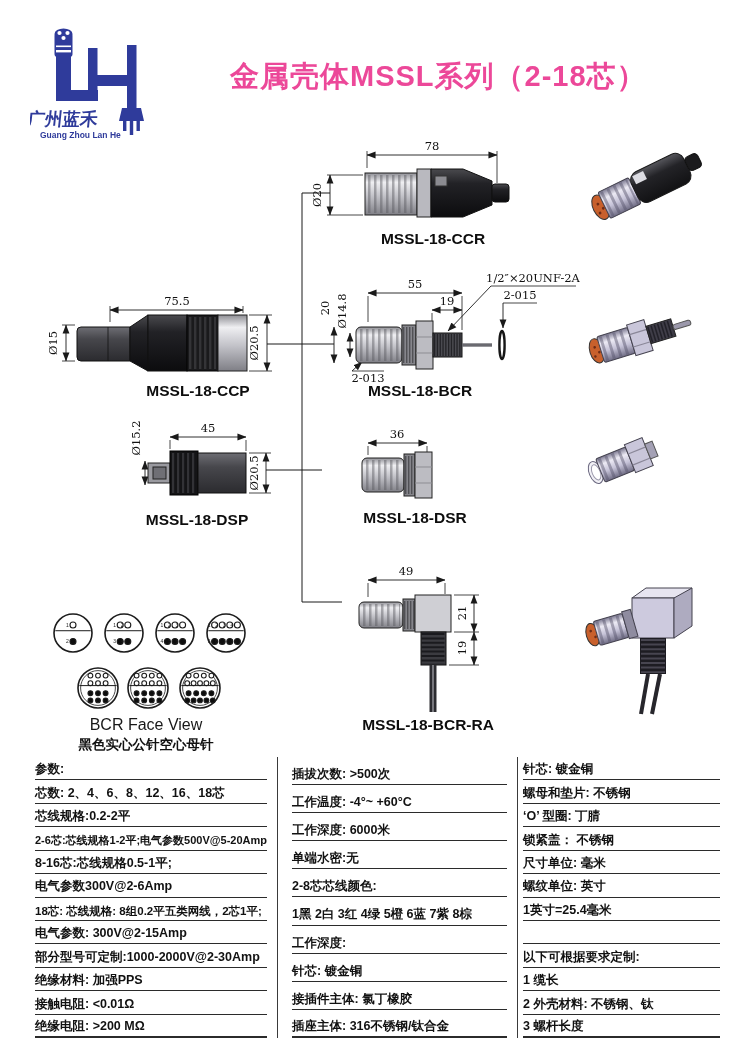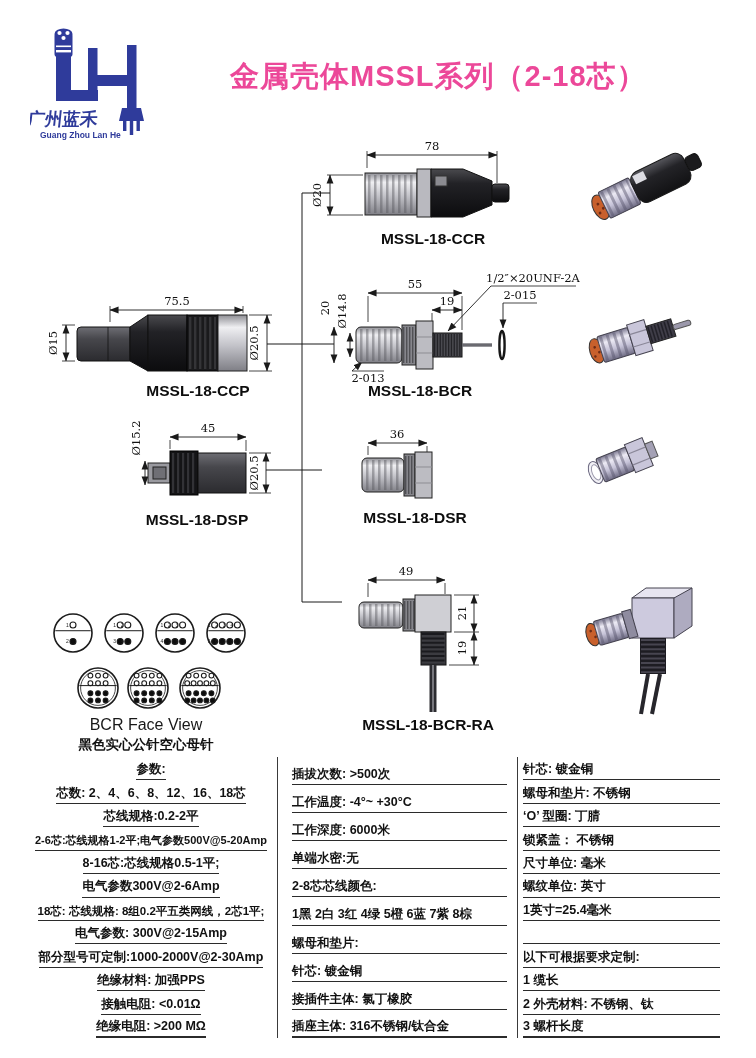--- a/index.html
+++ b/index.html
@@ -404,21 +404,21 @@
           <circle cx="0" cy="12.4" r="2.4" fill="#0d0d0d" stroke="#1c1c1c" stroke-width="1.1"></circle>
           <circle cx="6.4" cy="12.4" r="2.4" fill="#0d0d0d" stroke="#1c1c1c" stroke-width="1.1"></circle>
           <circle cx="12.8" cy="12.4" r="2.4" fill="#0d0d0d" stroke="#1c1c1c" stroke-width="1.1"></circle>
         </g>
       </g>
     <text class="fvt" x="146" y="730">BCR Face View</text>
     <text class="fvs" x="146" y="749">黑色实心公针空心母针</text>
   </svg>
 
   <section class="specs">
-      <div class="speccol" style="width: 247px; align-items: center;">
+      <div class="speccol" style="width: 247px;">
         <div class="specrow">
           <span>参数:</span>
         </div>
         <div class="specrow">
           <span>芯数: 2、4、6、8、12、16、18芯</span>
         </div>
         <div class="specrow">
           <span>芯线规格:0.2-2平</span>
         </div>
         <div class="specrow">
@@ -447,36 +447,36 @@
         </div>
         <div class="specrow">
           <span>绝缘电阻: &gt;200 MΩ</span>
         </div>
       </div>
       <div class="speccol" style="width: 240px; padding-left: 9px;">
         <div class="specrow">
           <span>插拔次数: &gt;500次</span>
         </div>
         <div class="specrow">
-          <span>工作温度: -4°~ +30°C</span>
+          <span>工作温度: -4°~ +60°C</span>
         </div>
         <div class="specrow">
           <span>工作深度: 6000米</span>
         </div>
         <div class="specrow">
           <span>单端水密:无</span>
         </div>
         <div class="specrow">
           <span>2-8芯芯线颜色:</span>
         </div>
         <div class="specrow">
           <span>1黑 2白 3红 4绿 5橙 6蓝 7紫 8棕</span>
         </div>
         <div class="specrow">
-          <span>螺母和垫片:</span>
+          <span>工作深度:</span>
         </div>
         <div class="specrow">
           <span>针芯: 镀金铜</span>
         </div>
         <div class="specrow">
           <span>接插件主体: 氯丁橡胶</span>
         </div>
         <div class="specrow">
           <span>插座主体: 316不锈钢/钛合金</span>
         </div>

